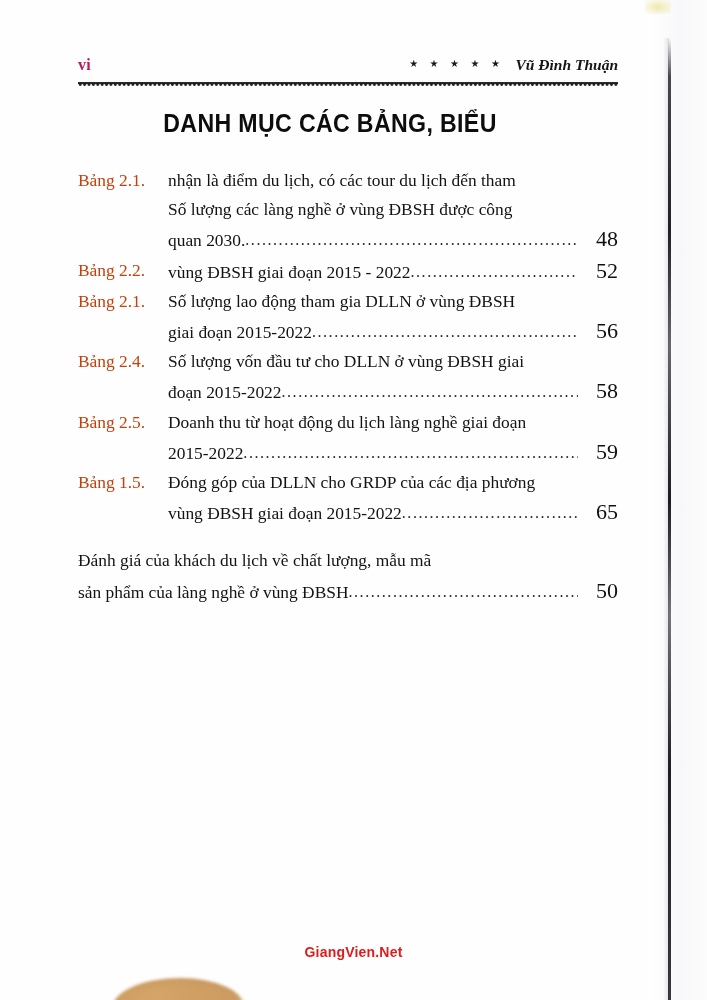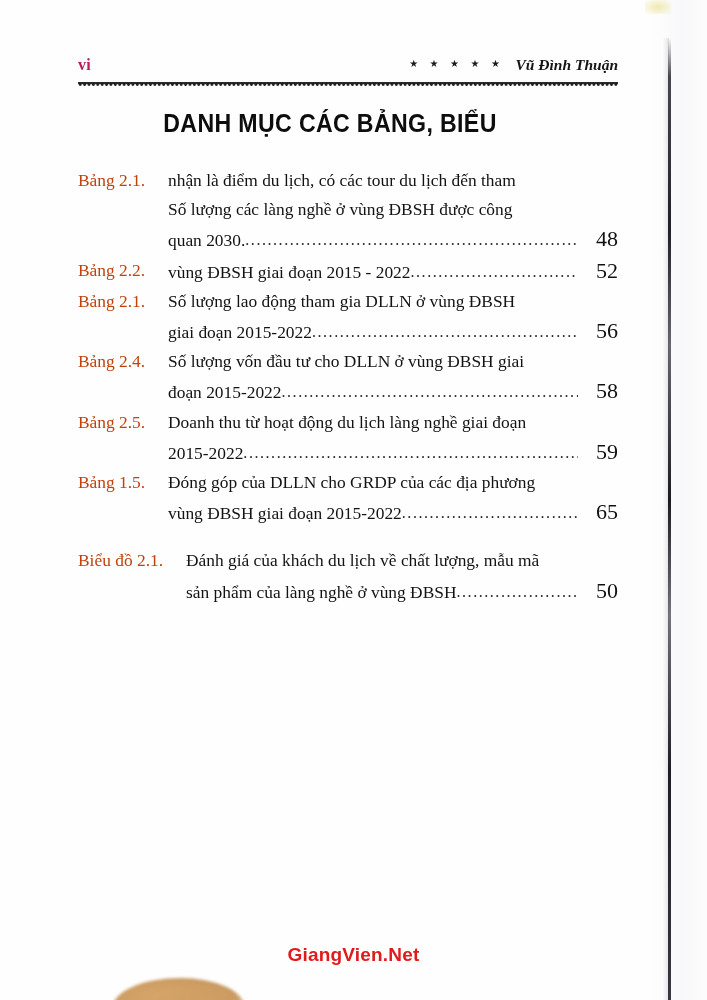--- a/index.html
+++ b/index.html
@@ -251,21 +251,21 @@
   }
 
   
   .watermark {
     position: absolute;
     left: 0;
     top: 944px;
     width: 707px;
     text-align: center;
     font-family: "Liberation Sans", "DejaVu Sans", sans-serif;
-    font-size: 19px;
+    font-size: 14px;
     font-weight: bold;
     color: #e01b1b;
     letter-spacing: 0.2px;
   }
 </style>
 </head>
 <body>
 
 <div id="page">
 
@@ -352,21 +352,20 @@
           <div class="entry-body">
             <div>Đóng góp của DLLN cho GRDP của các địa phương</div>
             <div class="line-with-tail">
               <span class="line-text">vùng ĐBSH giai đoạn 2015-2022</span>
               <span class="leader">............................................................................................................................................</span>
               <span class="pageno">65</span>
             </div>
           </div>
         </div>
         <div class="toc-entry gap-before">
-          <div class="entry-label wide">Biểu đồ 2.1.</div>
           <div class="entry-body">
             <div>Đánh giá của khách du lịch về chất lượng, mẫu mã</div>
             <div class="line-with-tail">
               <span class="line-text">sản phẩm của làng nghề ở vùng ĐBSH</span>
               <span class="leader">............................................................................................................................................</span>
               <span class="pageno">50</span>
             </div>
           </div>
         </div>
       </div>

